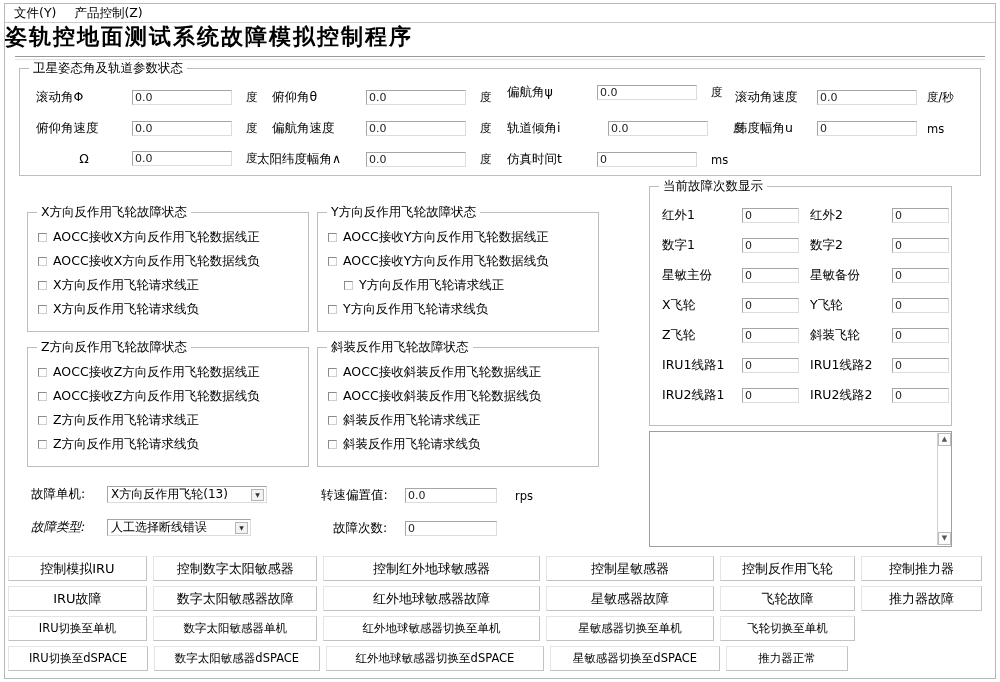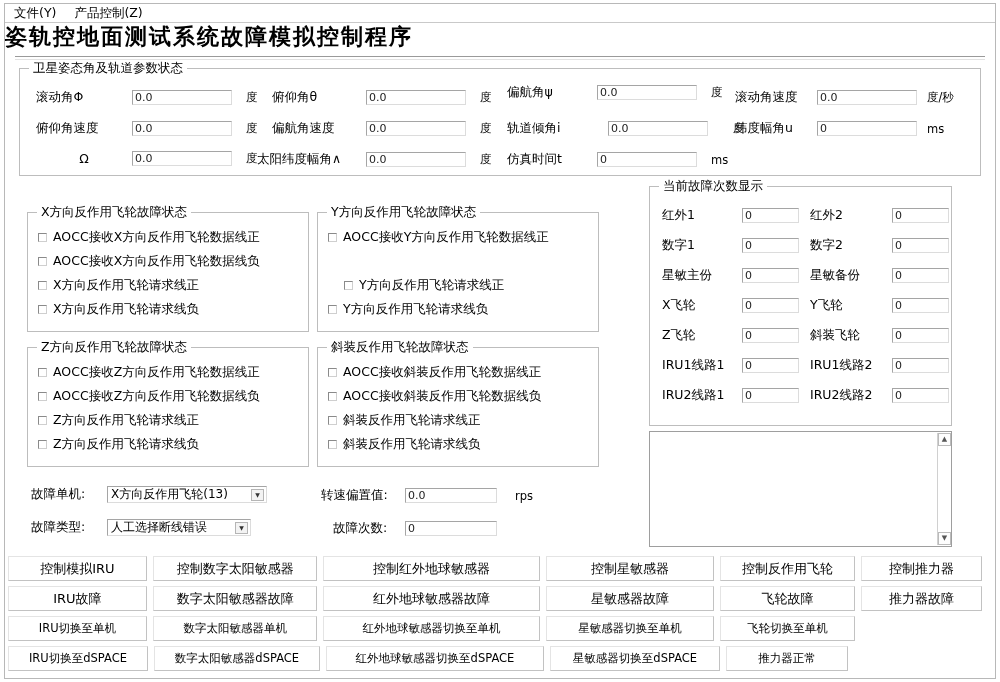--- a/index.html
+++ b/index.html
@@ -300,20 +300,24 @@
       <span>X方向反作用飞轮请求线负</span>
     </div>
   </div>
 
   <div class="group" style="left:312px; top:208px; width:282px; height:120px;">
     <div class="legend">Y方向反作用飞轮故障状态</div>
     <div class="cbrow" style="left:10px; top:16px;">
       <span class="cbox"></span>
       <span>AOCC接收Y方向反作用飞轮数据线正</span>
     </div>
+    <div class="cbrow" style="left:10px; top:40px;">
+      <span class="cbox"></span>
+      <span>AOCC接收Y方向反作用飞轮数据线负</span>
+    </div>
     <div class="cbrow" style="left:10px; top:64px;padding-left:16px;">
       <span class="cbox"></span>
       <span>Y方向反作用飞轮请求线正</span>
     </div>
     <div class="cbrow" style="left:10px; top:88px;">
       <span class="cbox"></span>
       <span>Y方向反作用飞轮请求线负</span>
     </div>
   </div>
 
@@ -438,21 +442,21 @@
       <span>X方向反作用飞轮(13)</span>
       <span class="arrow">▼</span>
     </div>
   </div>
   <div class="field-row" style="left:316px; top:483px;">
     <span class="flabel" style="width:84px;">转速偏置值:</span>
     <input class="finput" style="width: 92px;" value="0.0">
     <span class="funit" style="margin-left:18px;">rps</span>
   </div>
   <div class="field-row" style="left:26px; top:515px;">
-    <span class="flabel" style="width:76px;">故障类型:</span>
+    <span class="flabel" style="width:76px;font-style:italic;">故障类型:</span>
     <div class="sel" style="width:144px;">
       <span>人工选择断线错误</span>
       <span class="arrow">▼</span>
     </div>
   </div>
   <div class="field-row" style="left:328px; top:516px;">
     <span class="flabel" style="width:72px;">故障次数:</span>
     <input class="finput" style="width: 92px;" value="0">
   </div>
 

